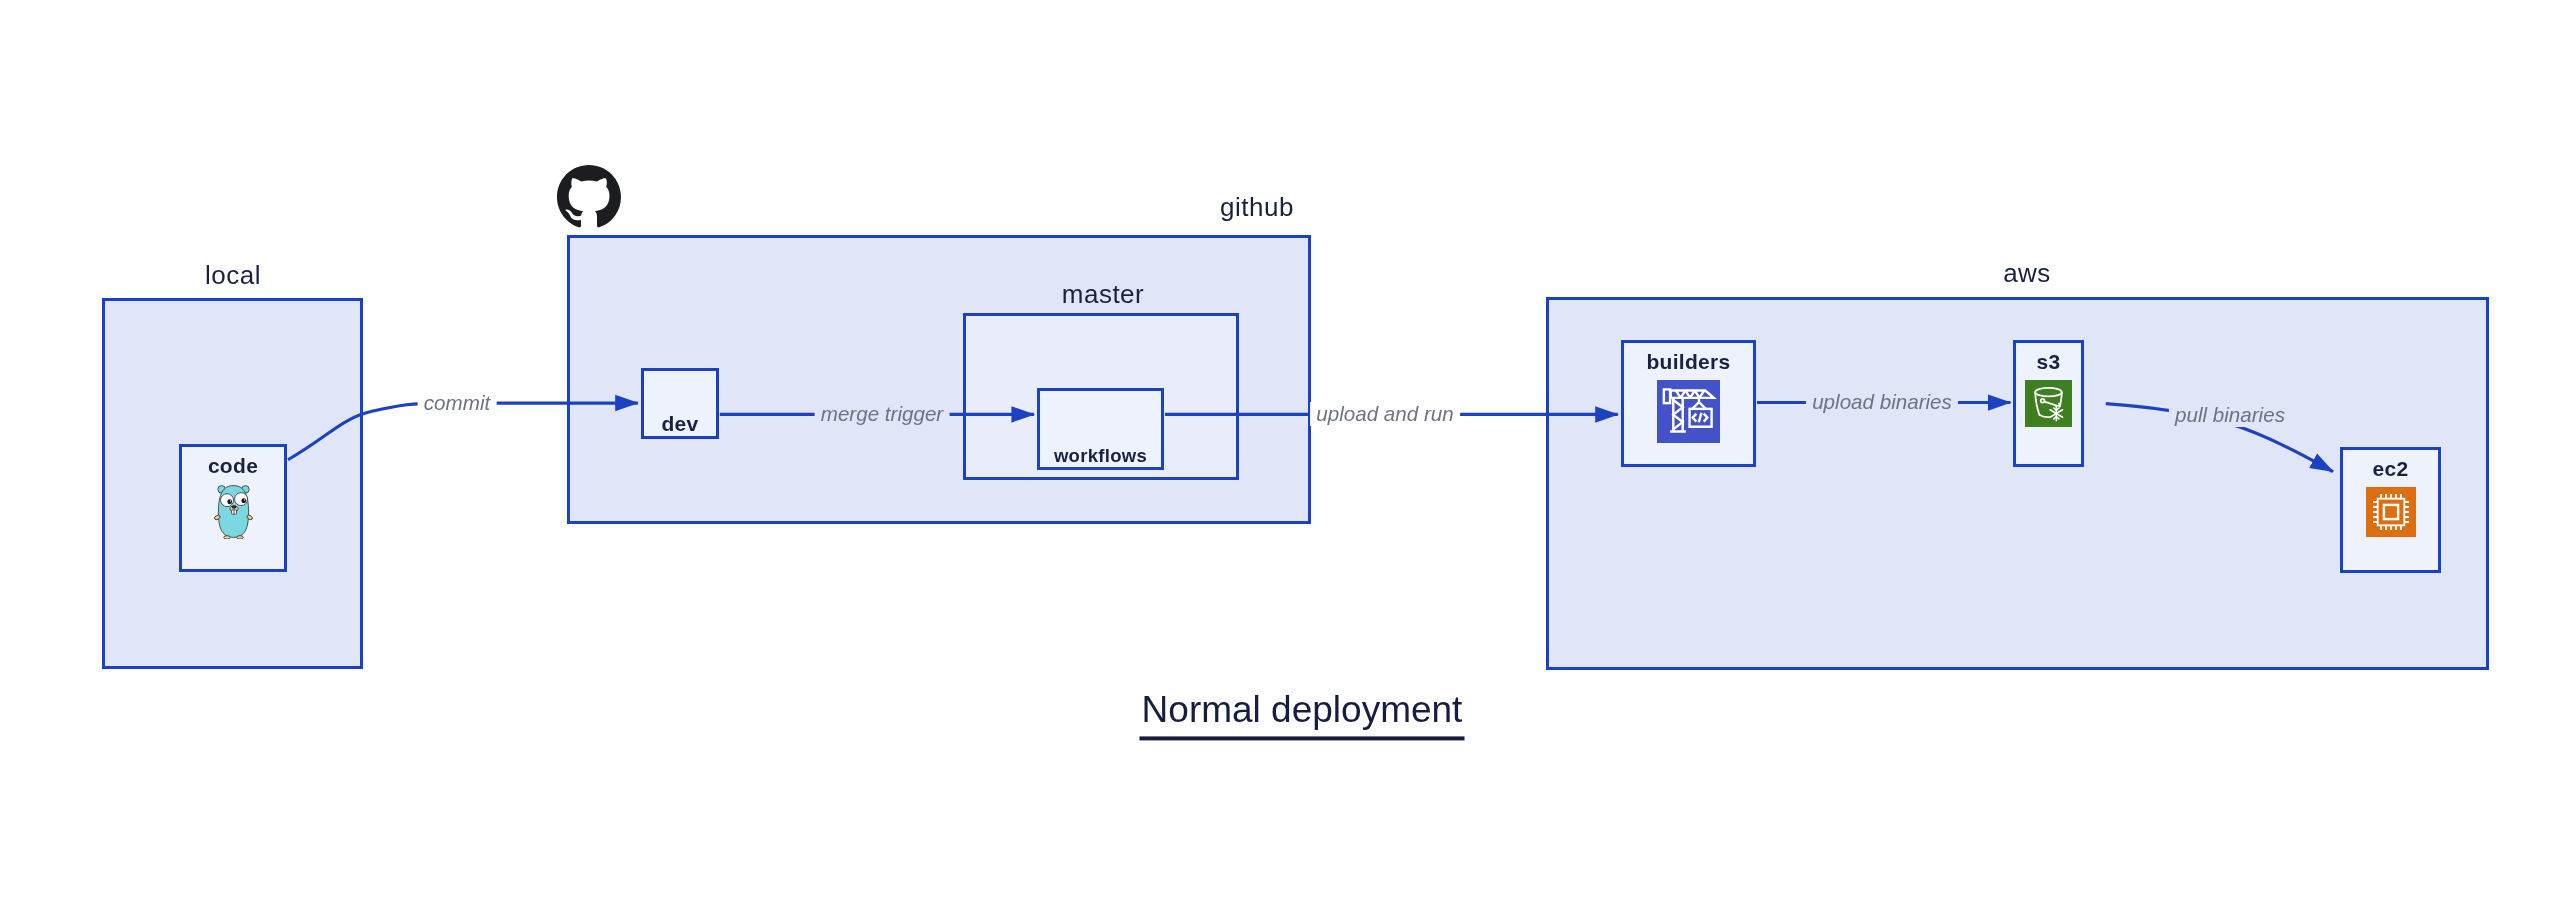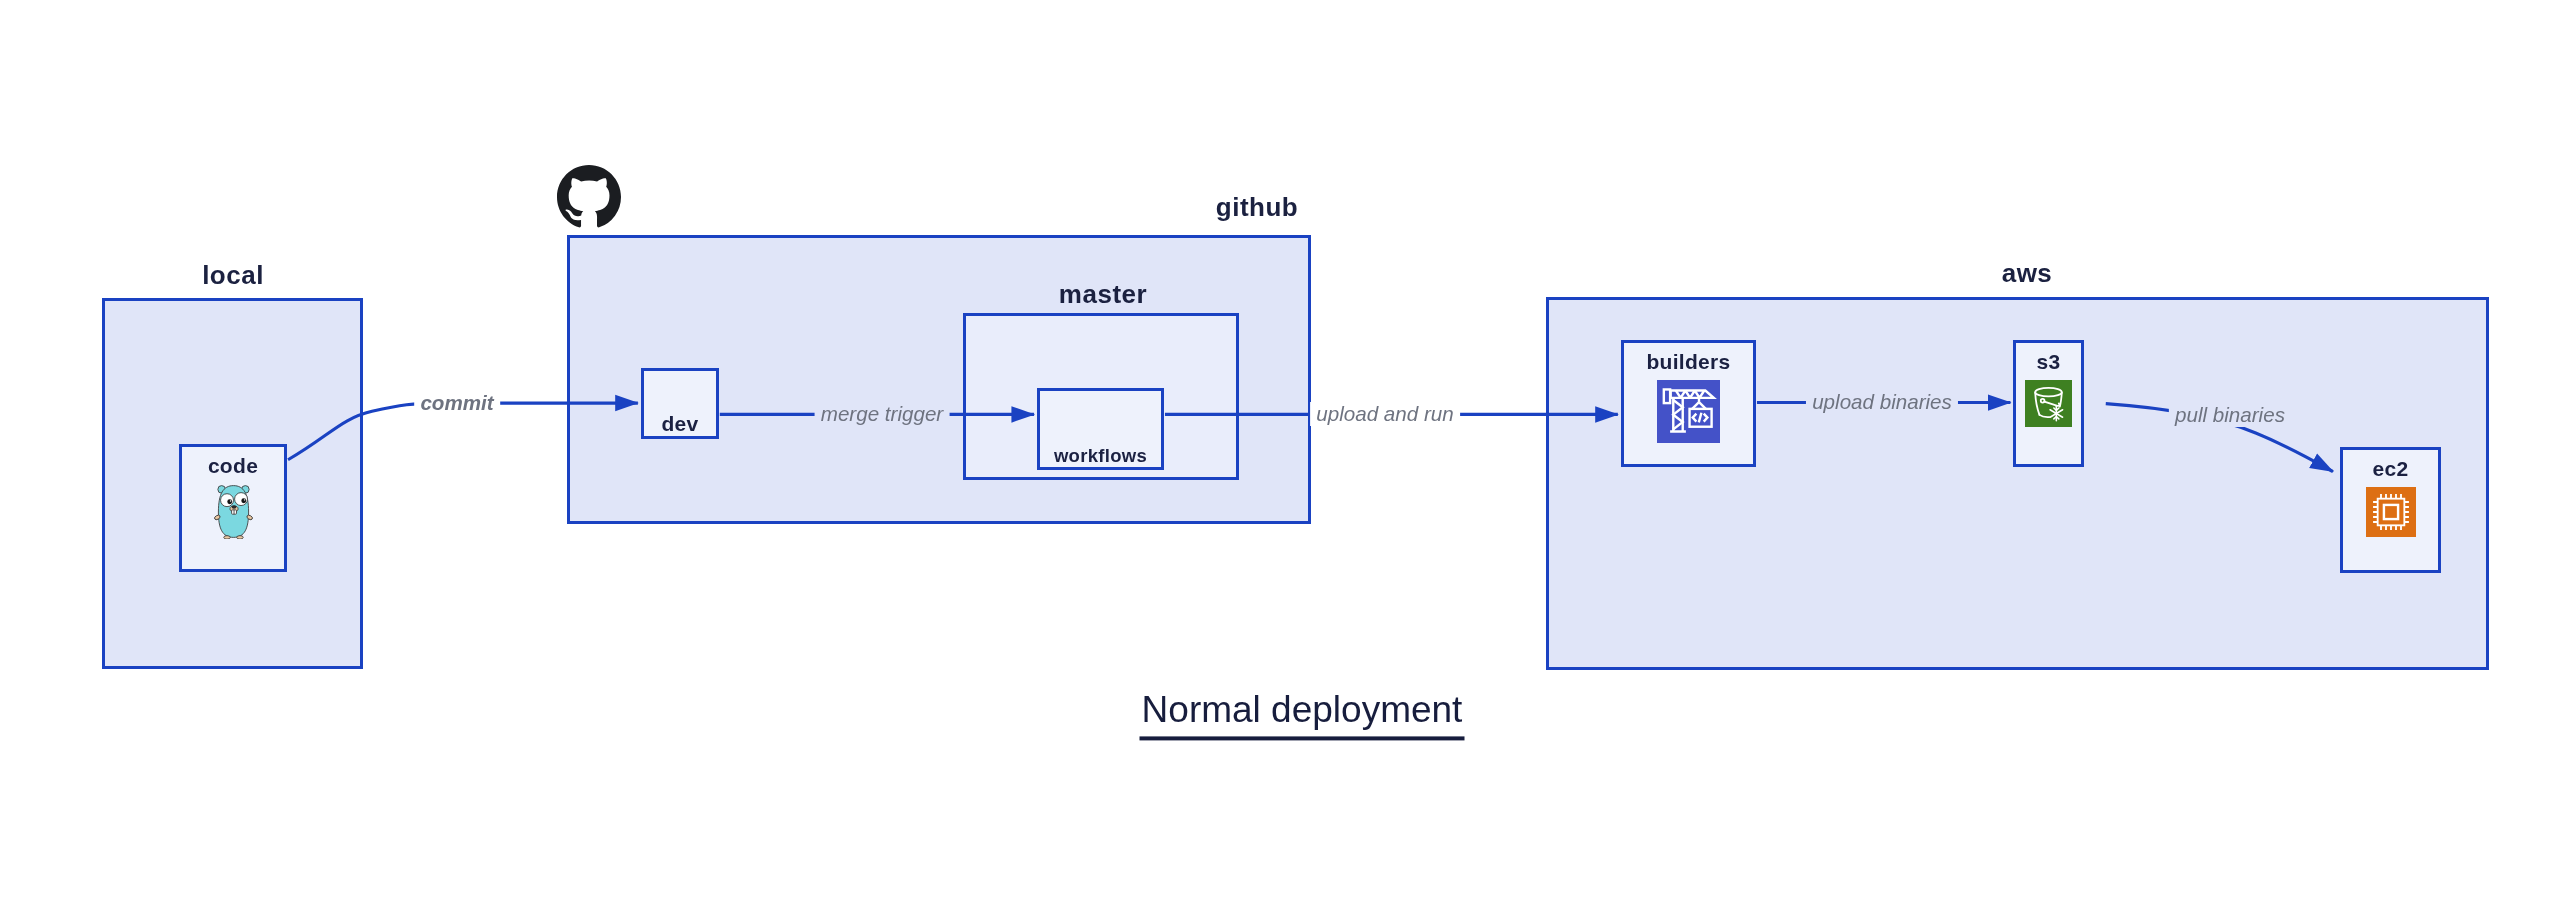--- a/index.html
+++ b/index.html
@@ -5,21 +5,21 @@
   html,body{margin:0;padding:0;background:#fff;}
   #canvas{position:relative;width:2604px;height:902px;background:#ffffff;overflow:hidden;
           font-family:"Liberation Sans","DejaVu Sans",sans-serif;}
   .box{position:absolute;box-sizing:border-box;border:3.1px solid #1a42c2;}
   .group-fill{background:#e0e5f8;}
   .master-fill{background:#e9edfb;}
   .leaf-fill{background:#eef2fc;}
   .z1{z-index:1}.z2{z-index:2}.z3{z-index:3}
   #arrow-layer{position:absolute;left:0;top:0;z-index:5;pointer-events:none;}
   .group-label{position:absolute;z-index:4;transform:translate(-50%,-50%);
-               font-size:26px;font-weight:700;color:#1b2140;white-space:nowrap;letter-spacing:0.5px;}
+               font-size:26px;font-weight:400;color:#1b2140;white-space:nowrap;letter-spacing:0.5px;}
   .node-label{font-weight:bold;font-size:21px;color:#1b2142;letter-spacing:0.3px;}
   .leaf{display:flex;flex-direction:column;align-items:center;}
   .leaf .node-label{margin-top:7.2px;}
   .leaf.centered{justify-content:flex-end;}
   .leaf.centered .node-label{margin-top:0;}
   .icon-tile{display:flex;align-items:center;justify-content:center;margin-top:6.2px;}
   .edge-label{position:absolute;z-index:6;transform:translate(-50%,-50%);
               font-size:20.6px;font-style:italic;color:#6e7380;padding:0 6.2px;white-space:nowrap;}
   .bg-white{background:#ffffff;}
   .bg-group{background:#e0e5f8;}
@@ -152,21 +152,21 @@
     </defs>
     <g stroke="#1a42c2" stroke-width="6" fill="none">
       <path d="M559 892 C640 845 662 812 722 798 C778 785 802 782 852 782 L1238 782" marker-end="url(#arw)"></path>
       <path d="M1397 804 L2007 804" marker-end="url(#arw)"></path>
       <path d="M2261 804 L3140 804" marker-end="url(#arw)"></path>
       <path d="M3410 781 L3902 781" marker-end="url(#arw)"></path>
       <path d="M4087 783 C4200 791 4300 807 4378 840 C4444 867 4488 893 4528 915" marker-end="url(#arw)"></path>
     </g>
   </svg>
 
-  <div class="edge-label bg-white" style="left:457px;top:403px;font-weight:bold;">commit</div>
+  <div class="edge-label bg-white" style="left:457px;top:403px;">commit</div>
   <div class="edge-label bg-group" style="left:882px;top:414px;">merge trigger</div>
   <div class="edge-label bg-white" style="left:1385px;top:414px;">upload and run</div>
   <div class="edge-label bg-group" style="left:1882px;top:402px;">upload binaries</div>
   <div class="edge-label bg-group" style="left:2230px;top:415px;">pull binaries</div>
 
   <div id="title">Normal deployment</div>
 
 </div>
 
 

